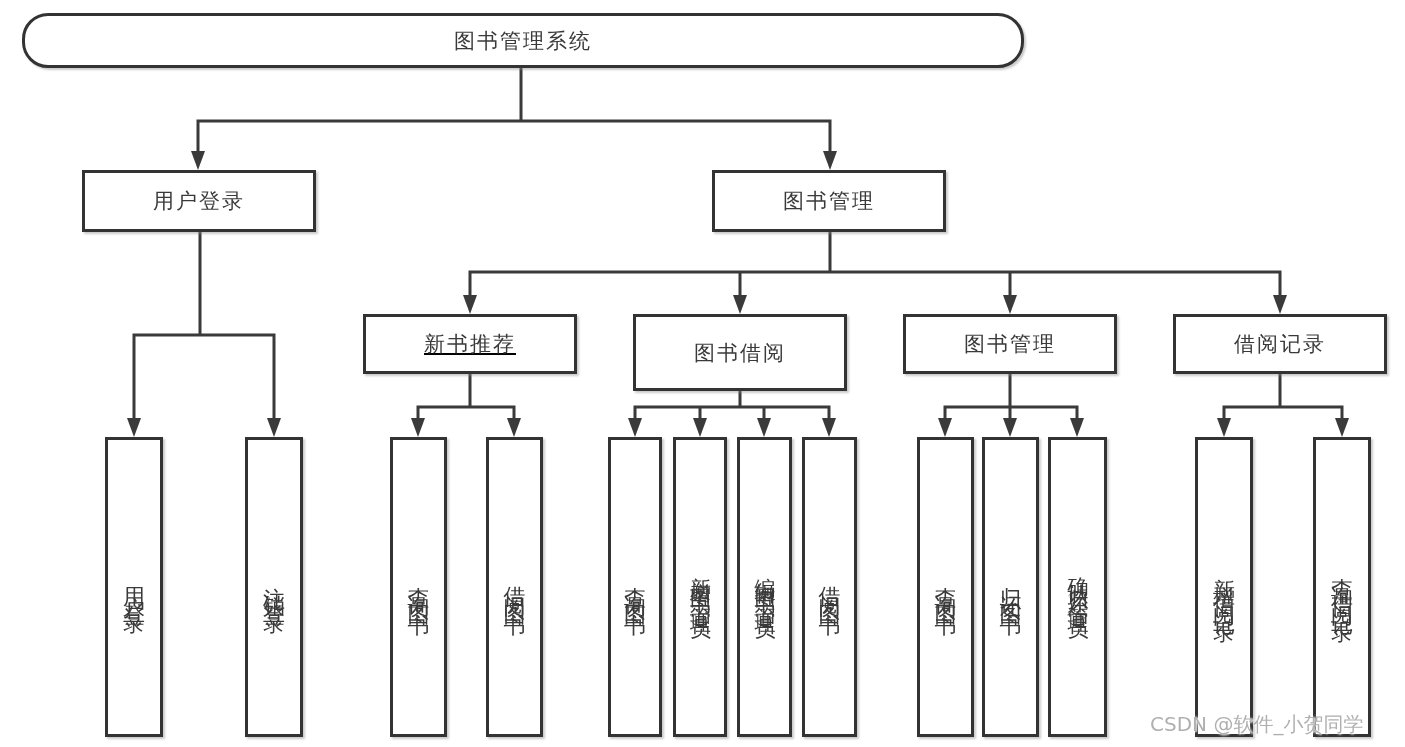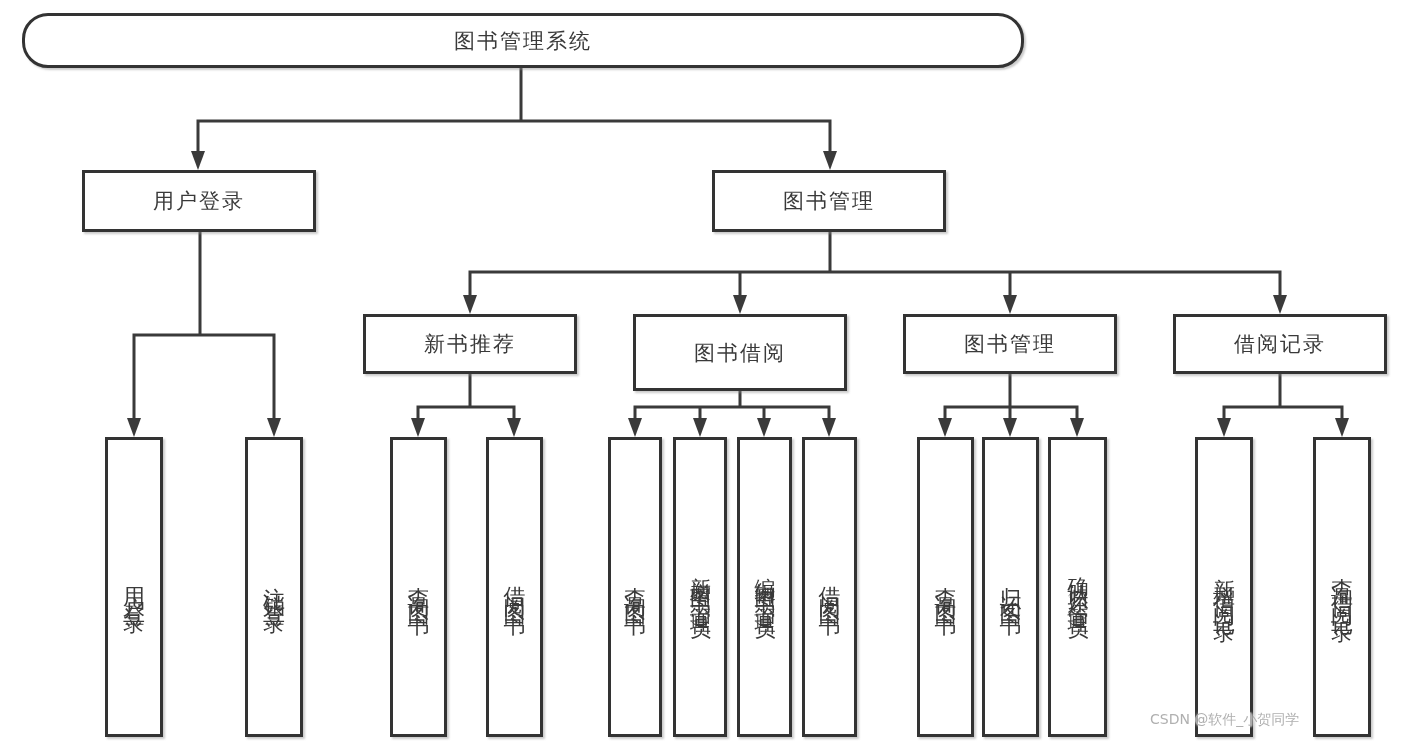--- a/index.html
+++ b/index.html
@@ -46,21 +46,21 @@
     line-height: 1;
     writing-mode: vertical-rl;
     text-orientation: mixed;
     letter-spacing: 9px;
     white-space: nowrap;
   }
   #watermark {
     position: absolute;
     left: 1150px;
     top: 711px;
-    font-size: 14px;
+    font-size: 20px;
     color: #b0b0b0;
     text-shadow: 0 0 3px #ffffff, 1px 1px 2px #ffffff;
     white-space: nowrap;
     z-index: 10;
   }
 </style>
 </head>
 <body>
 
 <div id="stage">
@@ -102,21 +102,21 @@
     <span class="hlabel">图书管理系统</span>
   </div>
 
   <div class="box" style="left:82px; top:170px; width:234px; height:62px;">
     <span class="hlabel">用户登录</span>
   </div>
   <div class="box" style="left:712px; top:170px; width:234px; height:62px;">
     <span class="hlabel">图书管理</span>
   </div>
 
-  <div class="box" style="left:363px; top:314px; width:214px; height:60px;">
+  <div class="box" style="left:363px; top:314px; width:214px; height:60px;text-decoration:underline;">
     <span class="hlabel">新书推荐</span>
   </div>
   <div class="box" style="left:633px; top:314px; width:214px; height:77px;">
     <span class="hlabel">图书借阅</span>
   </div>
   <div class="box" style="left:903px; top:314px; width:214px; height:60px;">
     <span class="hlabel">图书管理</span>
   </div>
   <div class="box" style="left:1173px; top:314px; width:214px; height:60px;">
     <span class="hlabel">借阅记录</span>

